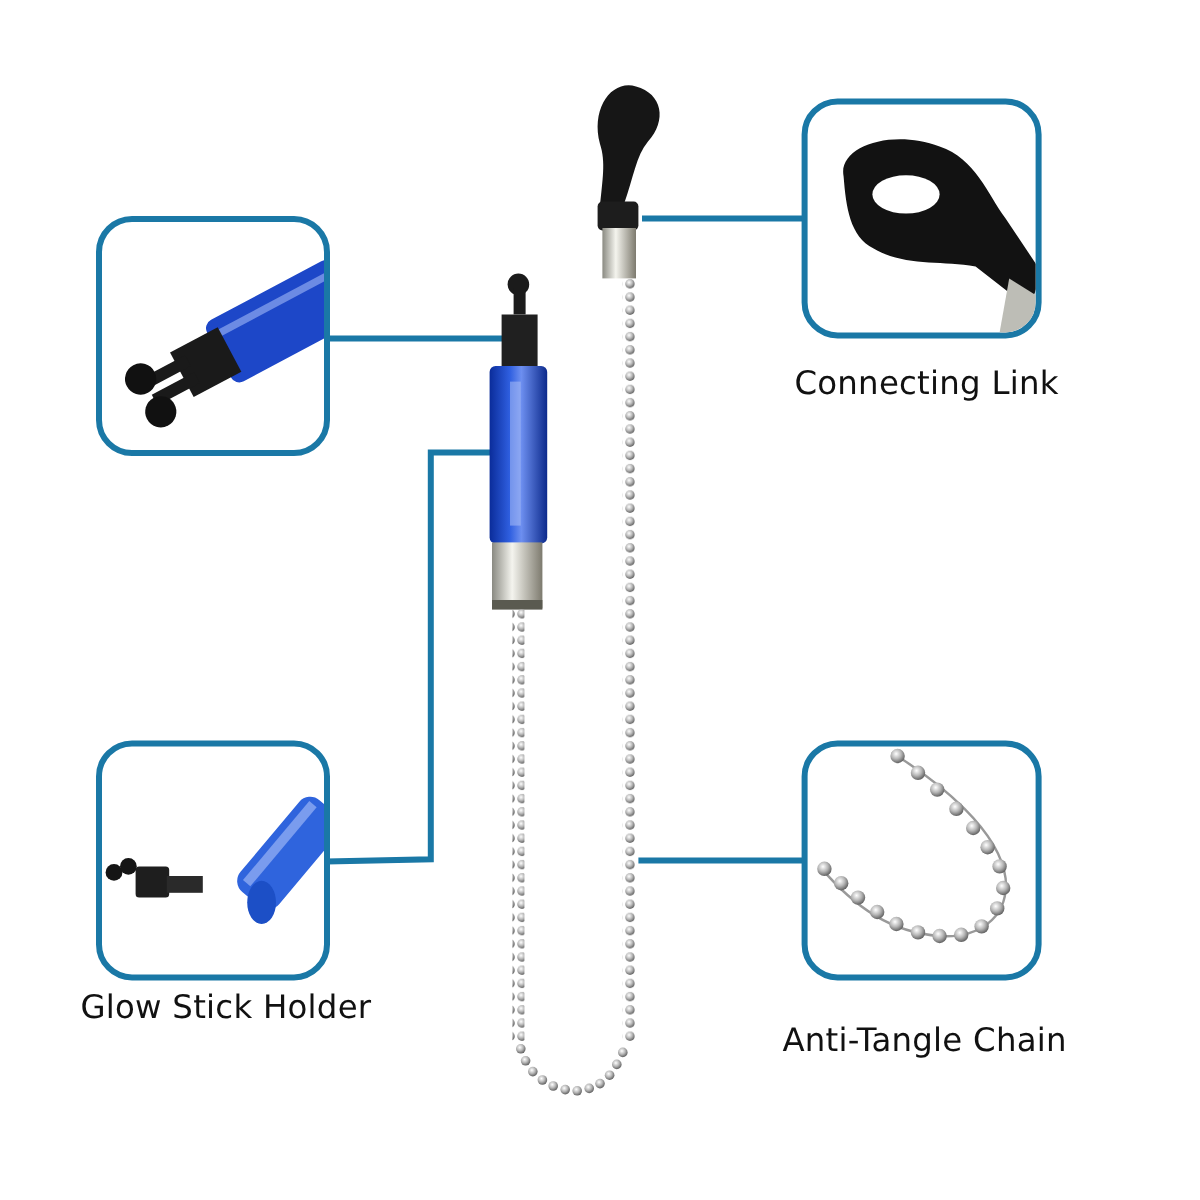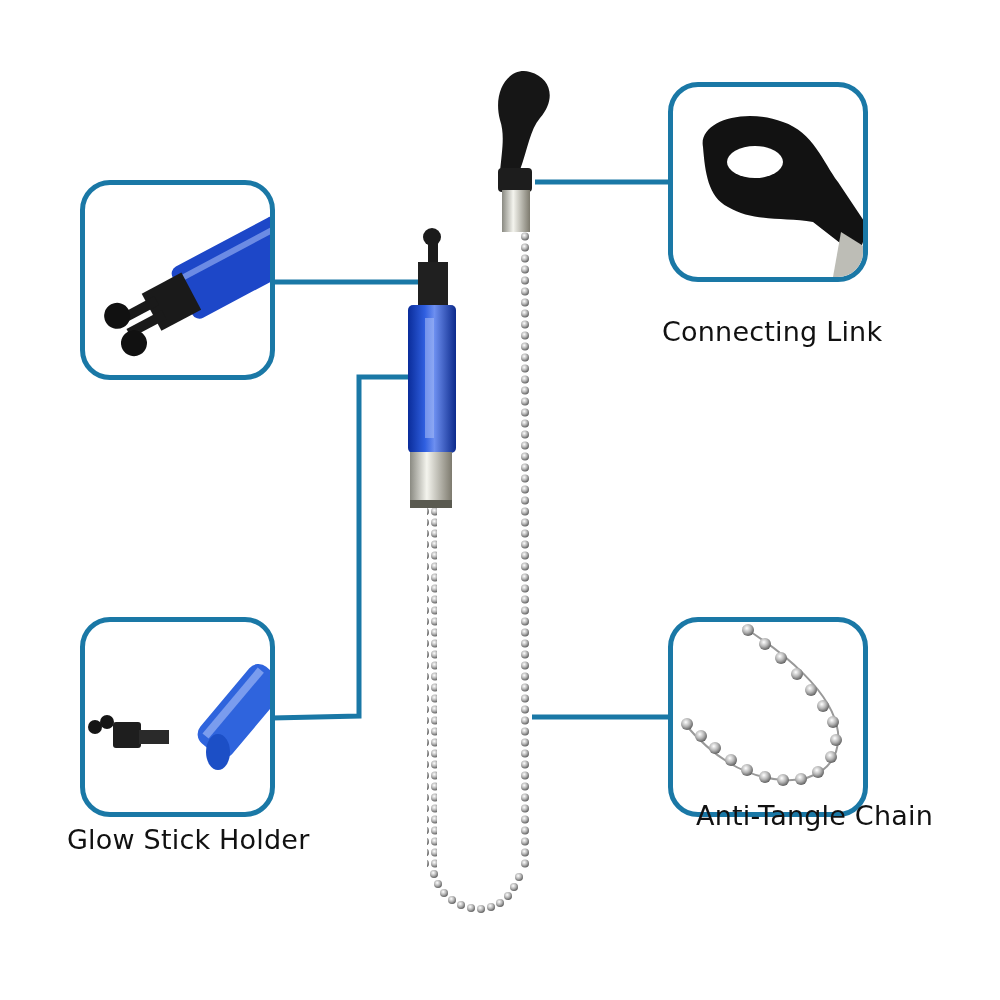--- a/index.html
+++ b/index.html
@@ -94,21 +94,21 @@
     </svg>
   </div>
 
   <div class="callout-box" style="left:668px;top:82px;width:200px;height:200px;">
     <svg width="200" height="200" viewBox="0 0 200 200">
       <path d="M30 60 C25 35 70 20 110 35 C140 45 150 75 165 95 L195 140 L185 170 L140 135 C110 130 80 135 55 120 C35 110 32 85 30 60 Z" fill="#121212"></path>
       <ellipse cx="82" cy="75" rx="28" ry="16" fill="#ffffff"></ellipse>
       <path d="M168 145 L200 165 L195 200 L160 190 Z" fill="#bdbdb6"></path>
     </svg>
   </div>
-  <div class="label" style="left:662px;top:316px;">Connecting Link</div>
+  <div class="label" style="left:662px;top:304px;">Connecting Link</div>
 
   <div class="callout-box" style="left:80px;top:617px;width:195px;height:200px;">
     <svg width="195" height="200" viewBox="0 0 195 200">
       <circle cx="10" cy="105" r="7" fill="#151515"></circle>
       <circle cx="22" cy="100" r="7" fill="#151515"></circle>
       <rect x="28" y="100" width="28" height="26" rx="3" fill="#1e1e1e"></rect>
       <rect x="54" y="108" width="30" height="14" fill="#2a2a2a"></rect>
       <g transform="rotate(-50 150 110)">
         <rect x="120" y="80" width="100" height="42" rx="12" fill="#2f64dd"></rect>
         <rect x="128" y="86" width="86" height="8" fill="#9ab4f5" opacity="0.7"></rect>
@@ -136,15 +136,15 @@
           <circle cx="110" cy="158" r="6"></circle>
         <circle cx="92" cy="155" r="6"></circle>
           <circle cx="74" cy="148" r="6"></circle>
           <circle cx="58" cy="138" r="6"></circle>
         <circle cx="42" cy="126" r="6"></circle>
           <circle cx="28" cy="114" r="6"></circle>
           <circle cx="14" cy="102" r="6"></circle>
       </g>
     </svg>
   </div>
-  <div class="label" style="left:652px;top:800px;margin-left:44px;">Anti-Tangle Chain</div>
+  <div class="label" style="left:652px;top:852px;">Anti-Tangle Chain</div>
 
 </div>
 
 </body></html>

